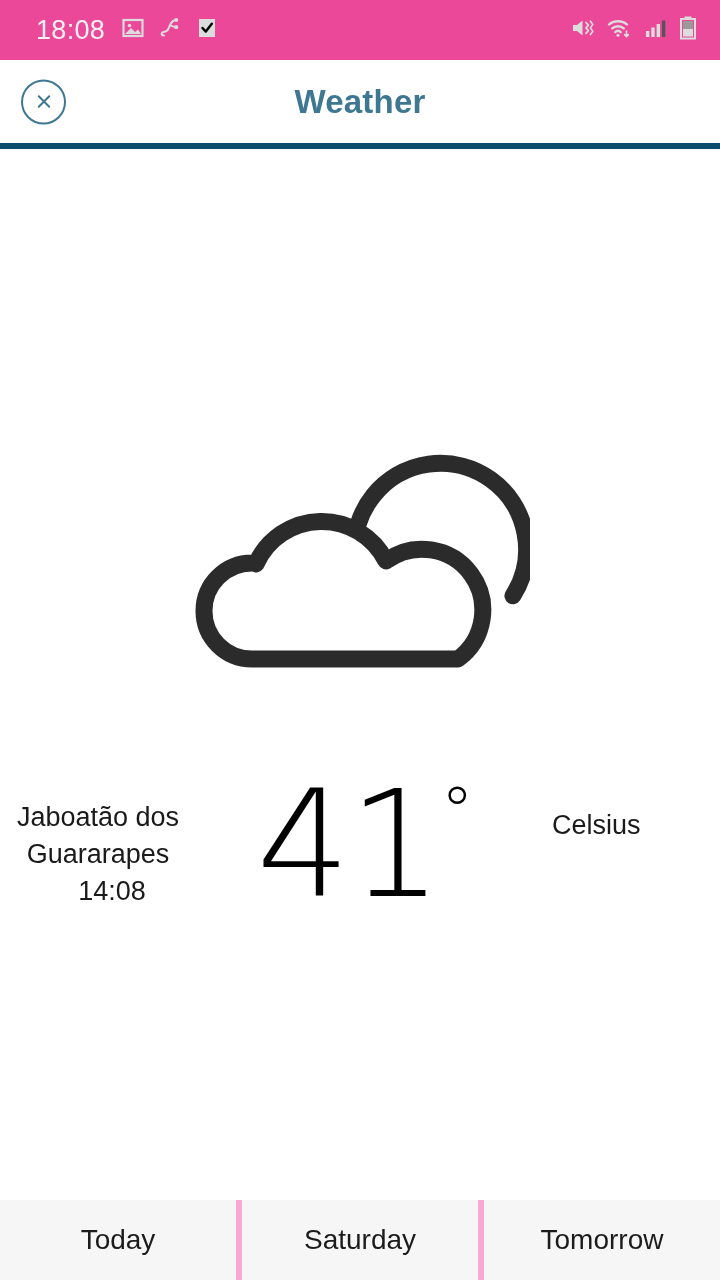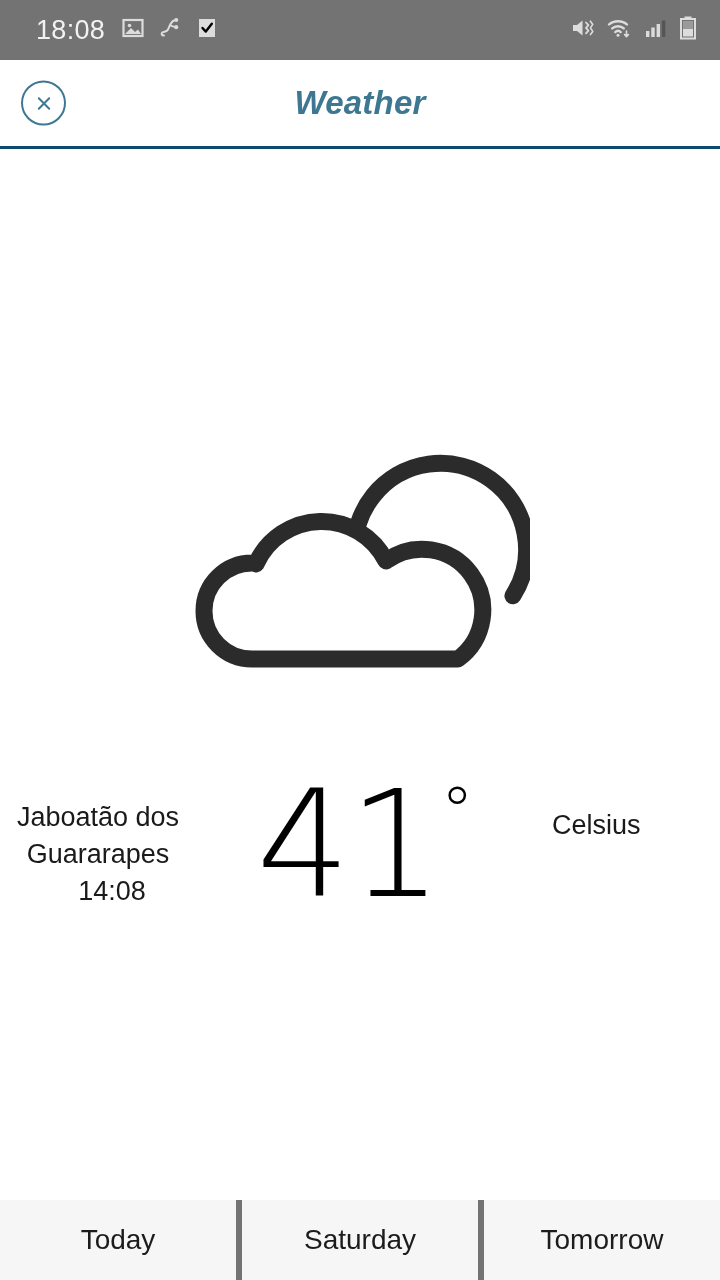--- a/index.html
+++ b/index.html
@@ -18,21 +18,21 @@
     height: 1280px;
     background: #ffffff;
     display: flex;
     flex-direction: column;
   }
 
   
   #status-bar {
     height: 60px;
     flex: 0 0 60px;
-    background: #737373;
+    background: #ec4899;
     display: flex;
     align-items: center;
     padding: 0 22px 0 36px;
     color: #e8e8e8;
   }
   #status-clock {
     font-size: 27px;
     letter-spacing: 0.3px;
     color: #f2f2f2;
     font-family: "Liberation Sans", sans-serif;
@@ -52,22 +52,21 @@
   .sb-icon { display: block; }
 
   
   #app-header {
     flex: 0 0 89px;
     height: 89px;
     background: #ffffff;
     position: relative;
     display: flex;
     align-items: center;
-    border-bottom: 3px solid #0c4a6e;
-    font-style: italic;
+    border-bottom: 6px solid #0c4a6e;
   }
   #close-button {
     position: absolute;
     left: 21px;
     top: 50%;
     transform: translateY(-50%);
     width: 45px;
     height: 45px;
     border-radius: 50%;
     border: 2px solid #3d7792;
@@ -157,21 +156,21 @@
     line-height: 37px;
     color: #1a1a1a;
     font-weight: 300;
     margin-left: 28px;
   }
 
   
   #day-tabs {
     flex: 0 0 80px;
     height: 80px;
-    background: #737373;
+    background: #f9a8d4;
     display: flex;
     gap: 6px;
     padding: 0;
   }
   .day-tab {
     flex: 1 1 0;
     background: #f6f6f6;
     display: flex;
     align-items: center;
     justify-content: center;

